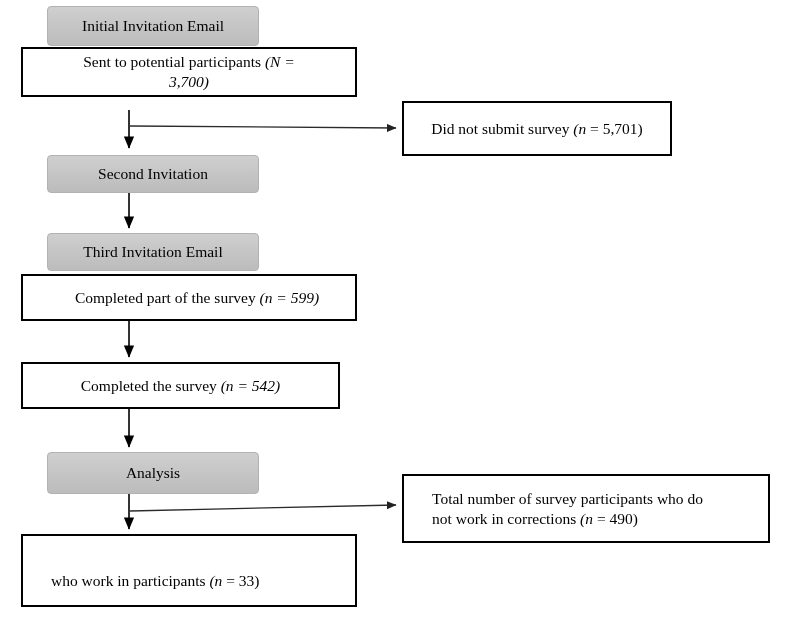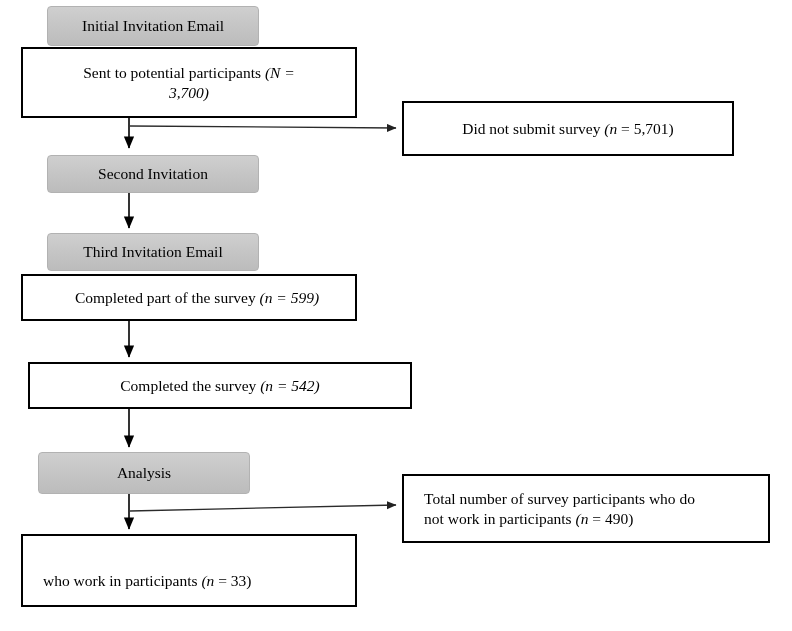--- a/index.html
+++ b/index.html
@@ -38,21 +38,21 @@
   }
   .node .txt {
     display: block;
     padding: 0 8px;
   }
   .node.align-left {
     justify-content: flex-start;
     text-align: left;
   }
   .node.align-left .txt {
-    padding-left: 20px;
+    padding-left: 28px;
   }
   .ital {
     font-style: italic;
   }
   svg.edges {
     position: absolute;
     left: 0;
     top: 0;
     width: 792px;
     height: 631px;
@@ -86,61 +86,61 @@
 
     <line x1="129" y1="494" x2="129" y2="529" stroke="#000000" stroke-width="1.6" marker-end="url(#arrowBlack)"></line>
 
     <line x1="130" y1="511" x2="396" y2="505" stroke="#2b2b2b" stroke-width="1.3" marker-end="url(#arrowGray)"></line>
   </svg>
 
   <div class="node stage" style="left:47px; top:6px; width:212px; height:40px;">
     <span class="txt">Initial Invitation Email</span>
   </div>
 
-  <div class="node process" style="left:21px; top:47px; width:336px; height:71px;">
+  <div class="node process" style="left:21px; top:47px; width:336px; height:50px;">
     <span class="txt">
       <span>Sent to potential participants </span><span class="ital">(N =</span><br>
       <span class="ital">3,700)</span>
     </span>
   </div>
 
-  <div class="node process" style="left:402px; top:101px; width:332px; height:55px;">
+  <div class="node process" style="left:402px; top:101px; width:270px; height:55px;">
     <span class="txt">
       <span>Did not submit survey </span><span class="ital">(n</span><span> = 5,701)</span>
     </span>
   </div>
 
   <div class="node stage" style="left:47px; top:233px; width:212px; height:38px;">
     <span class="txt">Third Invitation Email</span>
   </div>
 
   <div class="node stage" style="left:47px; top:155px; width:212px; height:38px;">
     <span class="txt">Second Invitation</span>
   </div>
 
   <div class="node process" style="left:21px; top:274px; width:336px; height:47px;padding-left:16px;">
     <span class="txt">
       <span>Completed part of the survey </span><span class="ital">(n = 599)</span>
     </span>
   </div>
 
-  <div class="node process" style="left:28px; top:362px; width:384px; height:47px;">
+  <div class="node process" style="left:21px; top:362px; width:319px; height:47px;">
     <span class="txt">
       <span>Completed the survey </span><span class="ital">(n = 542)</span>
     </span>
   </div>
 
-  <div class="node stage" style="left:38px; top:452px; width:212px; height:42px;">
+  <div class="node stage" style="left:47px; top:452px; width:212px; height:42px;">
     <span class="txt">Analysis</span>
   </div>
 
   <div class="node process align-left" style="left:402px; top:474px; width:368px; height:69px;">
     <span class="txt">
       <span>Total number of survey participants who do </span><br>
-      <span>not work in participants </span><span class="ital">(n</span><span> = 490)</span>
+      <span>not work in corrections </span><span class="ital">(n</span><span> = 490)</span>
     </span>
   </div>
 
   <div class="node process align-left" style="left:21px; top:534px; width:336px; height:73px;">
     <span class="txt">
       <br>
       <span>who work in participants </span><span class="ital">(n</span><span> = 33)</span>
     </span>
   </div>
 

